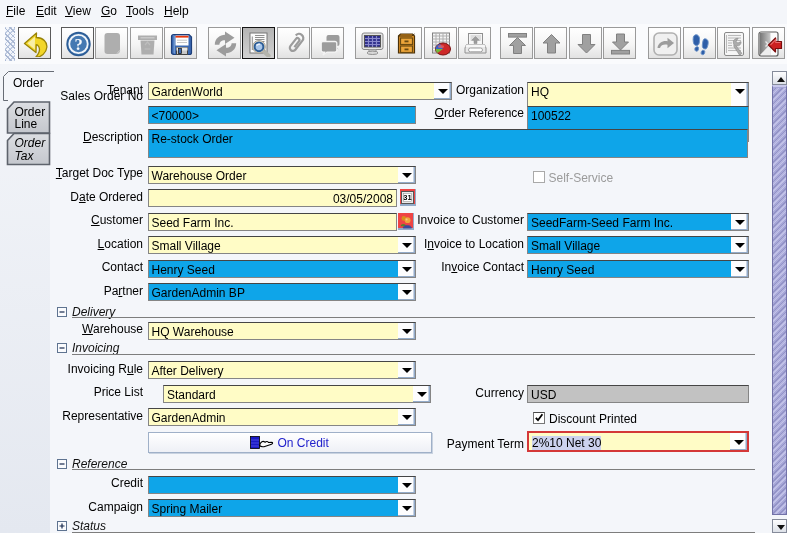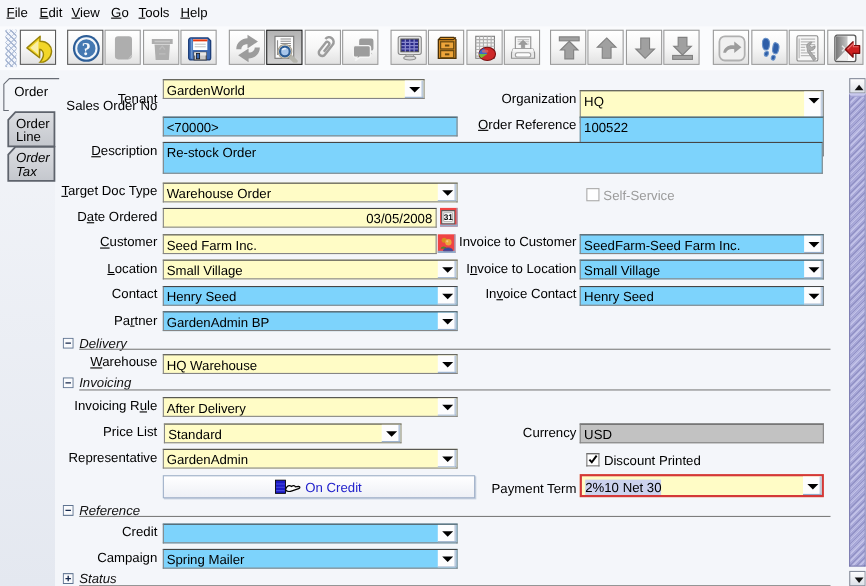--- a/index.html
+++ b/index.html
@@ -4,21 +4,21 @@
 html,body{width:787px;height:533px;overflow:hidden}
 body{font-family:"Liberation Sans",sans-serif;background:#f4f6fa;position:relative;-webkit-font-smoothing:antialiased}
 .mi{position:absolute;top:4px;font-size:12px;color:#000}
 #toolbar{position:absolute;left:0;top:24px;width:787px;height:40px;background:#fafbfd}
 .tb{position:absolute;top:27px;width:33px;height:32px;background:linear-gradient(#ffffff,#f5f5f5 55%,#e2e2e2);border:1px solid #9a9a9a}
 .tb svg{position:absolute;left:3px;top:3px}
 .grip{position:absolute;left:5px;top:27px;width:10px;height:34px;background:repeating-linear-gradient(45deg,#a9b7d2 0 1.2px,rgba(0,0,0,0) 1.2px 3.8px),repeating-linear-gradient(135deg,#bfccE2 0 1.2px,#f2f5fb 1.2px 3.8px)}
 #tabstrip{position:absolute;left:0;top:64px;width:50px;height:469px;background:linear-gradient(#f3f5f9,#e4e8f0)}
 .lbl{position:absolute;font-size:12px;color:#000;white-space:nowrap}
 .fld{position:absolute;font-size:12px;color:#000;border:1px solid #858585;border-top-color:#454545;padding:2px 0 0 3px;white-space:nowrap;overflow:hidden}
-.y{background:#fffcc6}.w{background:#7dd3fc}
+.y{background:#fffcc6}.w{background:#0ea5e9}
 .arr{position:absolute;right:0;top:0;bottom:0;width:17px;background:#fdfdfe;border-right:1px solid #93abc9;border-bottom:1px solid #93abc9;box-shadow:-1px 0 0 #c7d3e4 inset}
 .arr b{position:absolute;left:4px;top:6px;width:0;height:0;border-left:5px solid transparent;border-right:5px solid transparent;border-top:5px solid #000}
 .sq{position:absolute;width:16px;height:17px;background:#ef4444;border-right:1.5px solid #93abc9;border-bottom:2px solid #93abc9}
 .hdr{position:absolute;font-size:12px;font-style:italic;color:#111}
 .hline{position:absolute;height:1px;background:#7d7d7d}
 .cbx{position:absolute;width:12px;height:12px;background:#fff;border:1px solid #777;border-top-color:#4a4a4a}
 #vsb{position:absolute;left:772px;top:71px;width:15px;height:462px}
 .sbb{position:absolute;left:0;width:15px;height:14px;background:linear-gradient(#fdfdfe,#dde1e8);border:1px solid #858b9a}
 .sbb b{position:absolute;left:3.5px;width:0;height:0}
 #thumb{position:absolute;left:0;top:14px;width:15px;height:430px;background:#a6a6d7;border:1px solid #7272a8;border-top:2px solid #c9c9ec}
@@ -274,21 +274,21 @@
       <b style="top:4.5px;border-left:4px solid transparent;border-right:4px solid transparent;border-bottom:5px solid #111"></b>
     </div>
 <div id="thumb">
       <i></i>
     </div>
 <div class="sbb" style="top:448px">
       <b style="top:4.5px;border-left:4px solid transparent;border-right:4px solid transparent;border-top:5px solid #111"></b>
     </div>
 </div>
 <div class="lbl" style="right:644px;top:82.5px">Tenant</div>
-<div class="fld y" style="left:147.5px;top:72px;width:238px;height:18px">GardenWorld<span class="arr">
+<div class="fld y" style="left:147.5px;top:82px;width:304px;height:18px">GardenWorld<span class="arr">
       <b></b>
     </span></div>
 <div class="lbl" style="right:263px;top:82.5px">Organization</div>
 <div class="fld y" style="left:527px;top:82px;width:221.5px;height:30px">HQ<span class="arr">
       <b></b>
     </span></div>
 <div class="lbl" style="right:644px;top:89px">Sales Order No</div>
 <div class="fld w" style="left:147.5px;top:105.5px;width:268px;height:18px">&lt;70000&gt;</div>
 <div class="lbl" style="right:263px;top:106.0px"><u>O</u>rder Reference</div>
 <div class="fld w" style="left:527px;top:105.5px;width:221.5px;height:36px">100522</div>
@@ -358,21 +358,21 @@
     <rect x="0.5" y="0.5" width="9" height="9" fill="#fafbfd" stroke="#5e7390"></rect>
     <path d="M2.5 5 h5" stroke="#16294d" stroke-width="1.2"></path>
   </svg>
 <div class="hdr" style="left:72px;top:341px">Invoicing</div>
 <div class="hline" style="left:72px;top:353.5px;width:683px"></div>
 <div class="lbl" style="right:644px;top:361.5px">Invoicing R<u>u</u>le</div>
 <div class="fld y" style="left:147.5px;top:361px;width:268px;height:18px">After Delivery<span class="arr">
       <b></b>
     </span></div>
 <div class="lbl" style="right:644px;top:385.0px">Price List</div>
-<div class="fld y" style="left:149px;top:384.5px;width:216px;height:18px">Standard<span class="arr">
+<div class="fld y" style="left:163px;top:384.5px;width:268px;height:18px">Standard<span class="arr">
       <b></b>
     </span></div>
 <div class="lbl" style="right:263px;top:385.5px">Currency</div>
 <div class="fld" style="left:527px;top:385px;width:221.5px;height:18px;background:#c2c2c2">USD</div>
 <div class="lbl" style="right:644px;top:408.5px">Representative</div>
 <div class="fld y" style="left:147.5px;top:408px;width:268px;height:18px">GardenAdmin<span class="arr">
       <b></b>
     </span></div>
 <div class="cbx" style="left:533px;top:411.5px">
     <svg width="10" height="10" viewBox="0 0 10 10" style="display:block">

